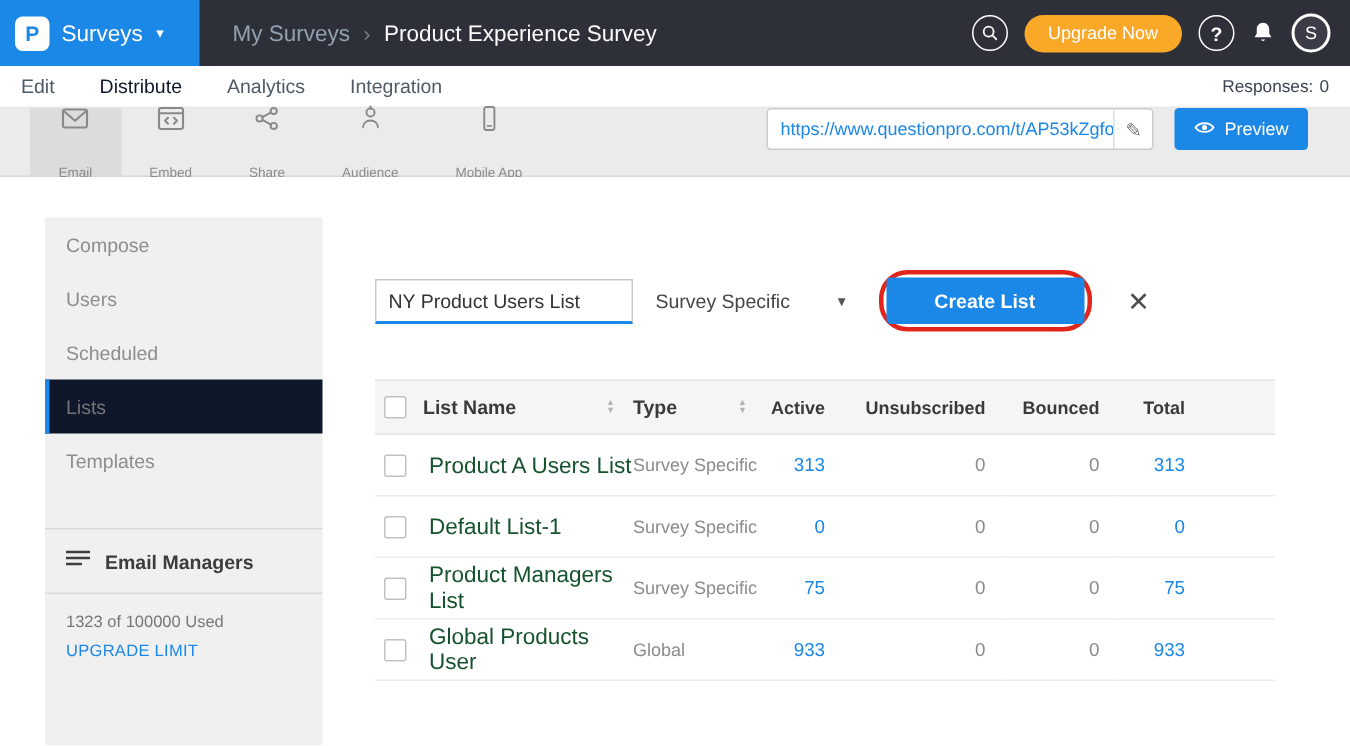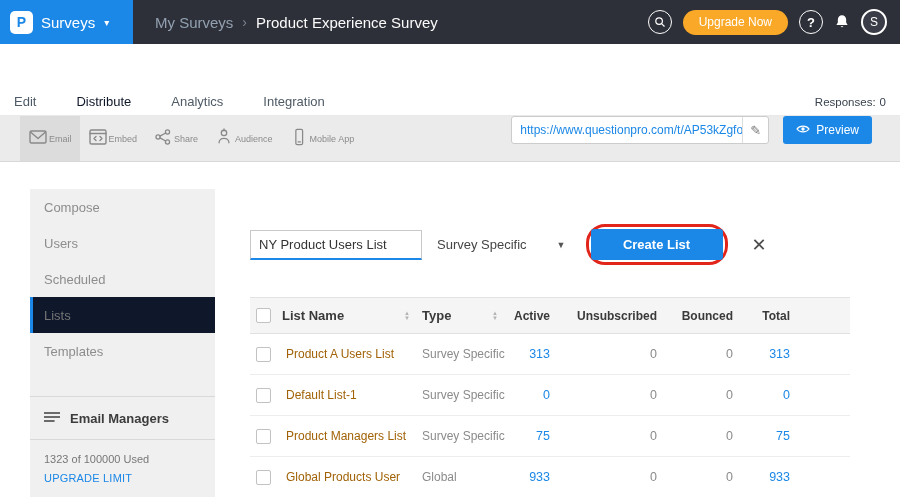--- a/index.html
+++ b/index.html
@@ -21,28 +21,28 @@
   .crumb-sep { color:#79828e; font-size:14px; }
   .crumb-current { color:#fbfbfb; }
   .top-right { margin-left:auto; display:flex; align-items:center; gap:11px; padding-right:13px; }
   .icon-circle { width:24px; height:24px; border:1.5px solid #fff; border-radius:50%; display:flex; align-items:center; justify-content:center; cursor:pointer; flex:none; }
   .help-circle { color:#fff; font-size:13px; font-weight:bold; }
   .upgrade-btn { background:#f9a827; border:none; color:#fff; font-size:12px; height:25px; padding:0 16px; border-radius:13px; cursor:pointer; font-family:inherit; white-space:nowrap; }
   .bell-wrap { display:flex; align-items:center; cursor:pointer; }
   .avatar { width:26px; height:26px; border-radius:50%; border:2px solid #fff; background:#3a3d47; color:#fff; font-size:12px; display:flex; align-items:center; justify-content:center; cursor:pointer; }
 
   
-  .nav { height:28px; background:#fff; border-bottom:1px solid #e9e9e9; display:flex; align-items:center; gap:40px; padding:0 14px;margin-top:44px; }
+  .nav { height:28px; background:#fff; border-bottom:1px solid #e9e9e9; display:flex; align-items:center; gap:30px; padding:0 14px; }
   .nav-item { font-size:13px; color:#4e5a66; cursor:pointer; }
   .nav-item.active { color:#0f172a; text-underline-offset:3px; }
   .responses { margin-left:auto; font-size:11.5px; color:#39424e; display:flex; gap:4px; }
 
   
   .toolbar { height:46px; background:#ebebeb; border-bottom:1px solid #d8d8d8; display:flex; align-items:stretch; padding-left:20px; }
-  .tool { display:flex; align-items:center; justify-content:center; gap:1px; padding:0 8px; cursor:pointer; }
+  .tool { display:flex; flex-direction:column; align-items:center; justify-content:center; gap:17px; padding:0 19px; cursor:pointer; }
   .tool.active { background:#dcdcdc; }
   .tool svg { stroke:#898989; fill:none; stroke-width:1.4; stroke-linecap:round; stroke-linejoin:round; }
   .tool-label { font-size:9px; color:#8b8b8b; white-space:nowrap; }
   .toolbar-right { margin-left:auto; display:flex; align-items:flex-start; gap:14px; padding-right:28px; }
   .url-box { width:258px; height:28px; background:#fff; border:1px solid #ccc; border-radius:3px; display:flex; align-items:center; overflow:hidden; }
   .url-text { flex:1; font-size:12px; color:#1b87e6; padding:0 8px; white-space:nowrap; overflow:hidden; }
   .url-edit { width:26px; height:100%; border-left:1px solid #ddd; display:flex; align-items:center; justify-content:center; color:#777; font-size:13px; cursor:pointer; }
   .preview-btn { height:28px; background:#1b87e6; color:#fff; border:none; border-radius:3px; font-size:12px; display:flex; align-items:center; gap:6px; padding:0 13px; cursor:pointer; font-family:inherit; }
 
   
@@ -70,21 +70,21 @@
   
   table.lists { margin-top:32px; border-collapse:collapse; table-layout:fixed; width:600px; }
   th, td { padding:0; }
   thead th { background:#f5f5f6; border-top:1px solid #e2e2e2; border-bottom:1px solid #e2e2e2; height:36px; font-size:13px; color:#3a3a3a; font-weight:bold; text-align:left; }
   .th-flex { display:flex; align-items:center; justify-content:space-between; padding-right:12px; }
   .sort { display:inline-block; }
   .sort::before { content:"▲"; display:block; font-size:6px; line-height:5px; color:#b3b3b3; }
   .sort::after  { content:"▼"; display:block; font-size:6px; line-height:5px; color:#b3b3b3; }
   tbody td { height:41px; border-bottom:1px solid #ededed; }
   .cb { width:15px; height:15px; border:1px solid #c2c2c2; border-radius:2px; background:#fff; cursor:pointer; margin-left:6px; }
-  .cell-name { font-size:12px; color:#a16207; padding-left:4px; cursor:pointer; }
+  .cell-name { font-size:15px; color:#14532d; padding-left:4px; cursor:pointer; }
   .cell-type { font-size:12px; color:#8b8b8b; }
   .num { text-align:right; font-size:12.5px; }
   .pad-a { padding-right:12px; }
   .pad-u { padding-right:10px; }
   .pad-b { padding-right:12px; }
   .pad-t { padding-right:60px; }
   .blue { color:#1b87e6; cursor:pointer; }
   .gray { color:#8b8b8b; }
   th.num { font-size:12px; }
 </style>

